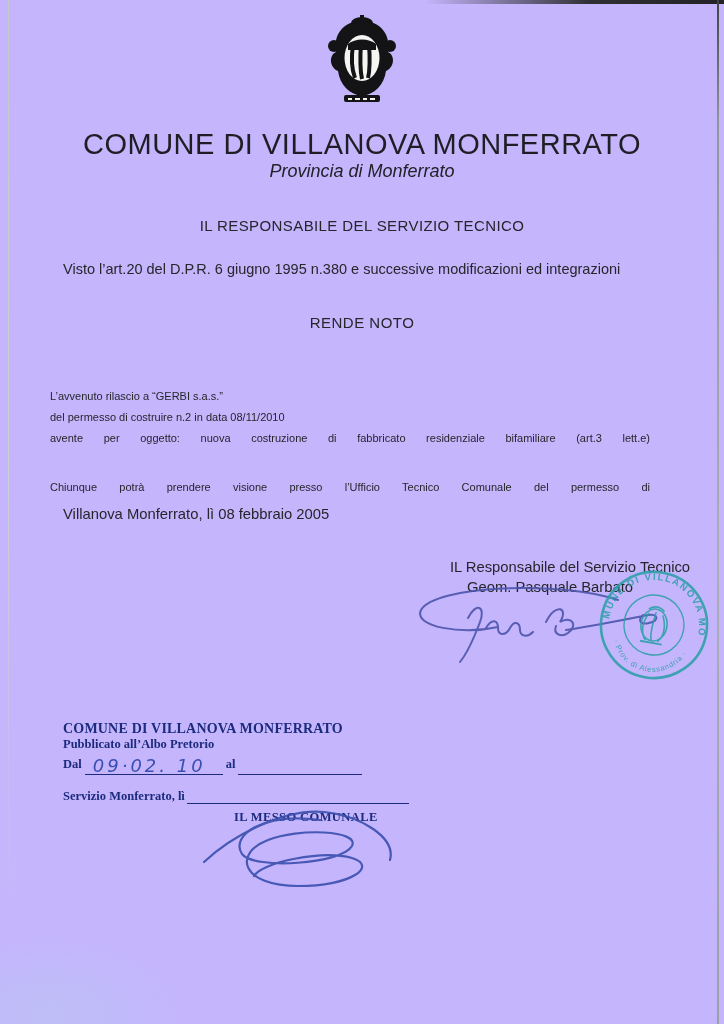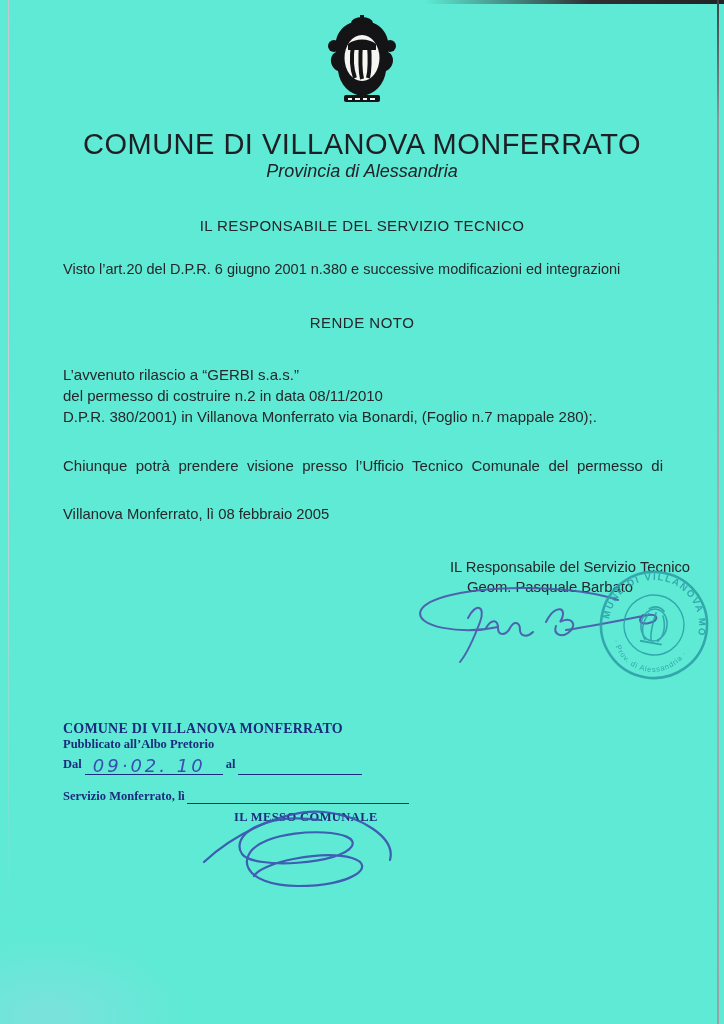--- a/index.html
+++ b/index.html
@@ -1,18 +1,18 @@
 <!DOCTYPE html>
 <html><head>
 <meta charset="utf-8">
 <style>
   html,body{margin:0;padding:0;background:#e8e8e8;}
   .page{
     position:relative;width:724px;height:1024px;margin:0 auto;
-    background:#5eead4;overflow:hidden;
+    background:#c4b5fd;overflow:hidden;
     font-family:"Liberation Sans","DejaVu Sans",sans-serif;
     color:#26262b;
   }
   
   .edge-left{position:absolute;left:8px;top:0;width:1px;height:100%;
     background:linear-gradient(to bottom,#c3c9cd 0%,#ccd1d5 45%,rgba(204,209,213,0) 90%);}
   .edge-right{position:absolute;right:5px;top:0;width:2px;height:100%;
     background:linear-gradient(to bottom,#3f4347 0%,#8f969c 12%,#a8aeb3 55%,#9aa1a6 100%);}
   .edge-top{position:absolute;top:0;left:425px;right:0;height:4px;
     background:linear-gradient(to right,rgba(50,50,55,0),#2f3034 55%,#232327);}
@@ -23,21 +23,21 @@
   .title{position:absolute;top:128px;left:0;width:100%;text-align:center;
     font-size:29px;letter-spacing:.5px;color:#1e1e24;white-space:nowrap;}
   .subtitle{position:absolute;top:161px;left:0;width:100%;text-align:center;
     font-size:18px;font-style:italic;color:#222228;}
   .heading{position:absolute;top:217px;left:0;width:100%;text-align:center;
     font-size:15px;letter-spacing:.4px;color:#25252b;}
   
   .intro{position:absolute;top:261px;left:63px;width:600px;font-size:14.5px;}
   .rende{position:absolute;top:314px;left:0;width:100%;text-align:center;
     font-size:15px;letter-spacing:.5px;}
-  .para{position:absolute;left:63px;width:600px;font-size:15px;line-height:21px;}
+  .para{position:absolute;left:50px;width:600px;font-size:11px;line-height:21px;margin-top:22px;}
   .p1{top:364px;}
   .p2{top:455px;}
   .jline{text-align:justify;text-align-last:justify;}
   .dateline{position:absolute;top:506px;left:63px;font-size:14.8px;}
   
   .sig-role{position:absolute;top:559px;left:420px;width:300px;text-align:center;font-size:14.8px;}
   .sig-name{position:absolute;top:579px;left:400px;width:300px;text-align:center;font-size:14.8px;}
   .sig-draw{position:absolute;left:408px;top:582px;width:260px;height:85px;pointer-events:none;}
   .stamp{position:absolute;left:595px;top:566px;width:118px;height:118px;
     transform:rotate(10deg);opacity:.88;}
@@ -80,30 +80,30 @@
     <path d="M36,29 C35,44 35,56 37,65" stroke="#141416" stroke-width="4" fill="none"></path>
     <path d="M44,30 C45,44 45,56 43,64" stroke="#141416" stroke-width="4" fill="none"></path>
     <rect x="19" y="81" width="36" height="7" rx="2" fill="#141416"></rect>
     <rect x="23" y="84" width="4" height="2" fill="#f5f5f2"></rect>
     <rect x="30" y="84" width="5" height="2" fill="#f5f5f2"></rect>
     <rect x="38" y="84" width="4" height="2" fill="#f5f5f2"></rect>
     <rect x="45" y="84" width="5" height="2" fill="#f5f5f2"></rect>
   </svg>
 
   <div class="title">COMUNE DI VILLANOVA MONFERRATO</div>
-  <div class="subtitle">Provincia di Alessandria</div>
+  <div class="subtitle">Provincia di Monferrato</div>
   <div class="heading">IL RESPONSABILE DEL SERVIZIO TECNICO</div>
 
-  <div class="intro">Visto l’art.20 del D.P.R. 6 giugno 2001 n.380 e successive modificazioni ed integrazioni</div>
+  <div class="intro">Visto l’art.20 del D.P.R. 6 giugno 1995 n.380 e successive modificazioni ed integrazioni</div>
   <div class="rende">RENDE NOTO</div>
 
   <div class="para p1">
     <div>L’avvenuto rilascio a “GERBI s.a.s.”</div>
     <div>del permesso di costruire n.2 in data 08/11/2010</div>
-    <div>D.P.R. 380/2001) in Villanova Monferrato via Bonardi, (Foglio n.7 mappale 280);.</div>
+    <div class="jline">avente per oggetto: nuova costruzione di fabbricato residenziale bifamiliare (art.3 lett.e)</div>
   </div>
 
   <div class="para p2">
     <div class="jline">Chiunque potrà prendere visione presso l’Ufficio Tecnico Comunale del permesso di</div>
   </div>
 
   <div class="dateline">Villanova Monferrato, lì 08 febbraio 2005</div>
 
   <div class="sig-role">IL Responsabile del Servizio Tecnico</div>
   <div class="sig-name">Geom. Pasquale Barbato</div>

